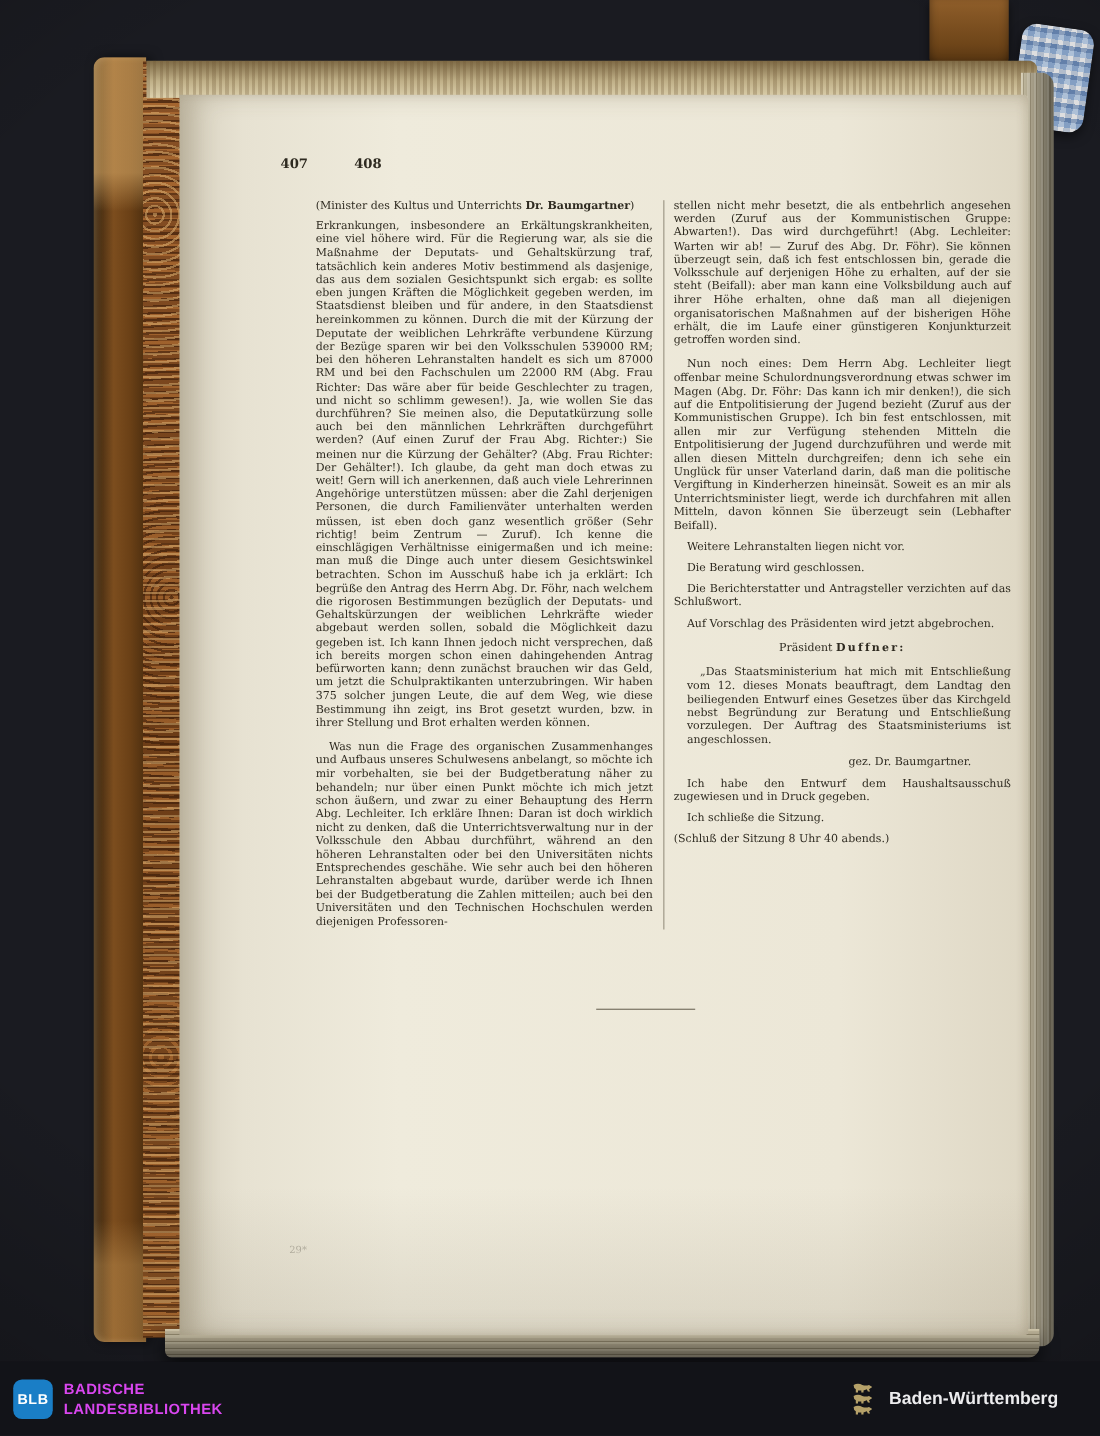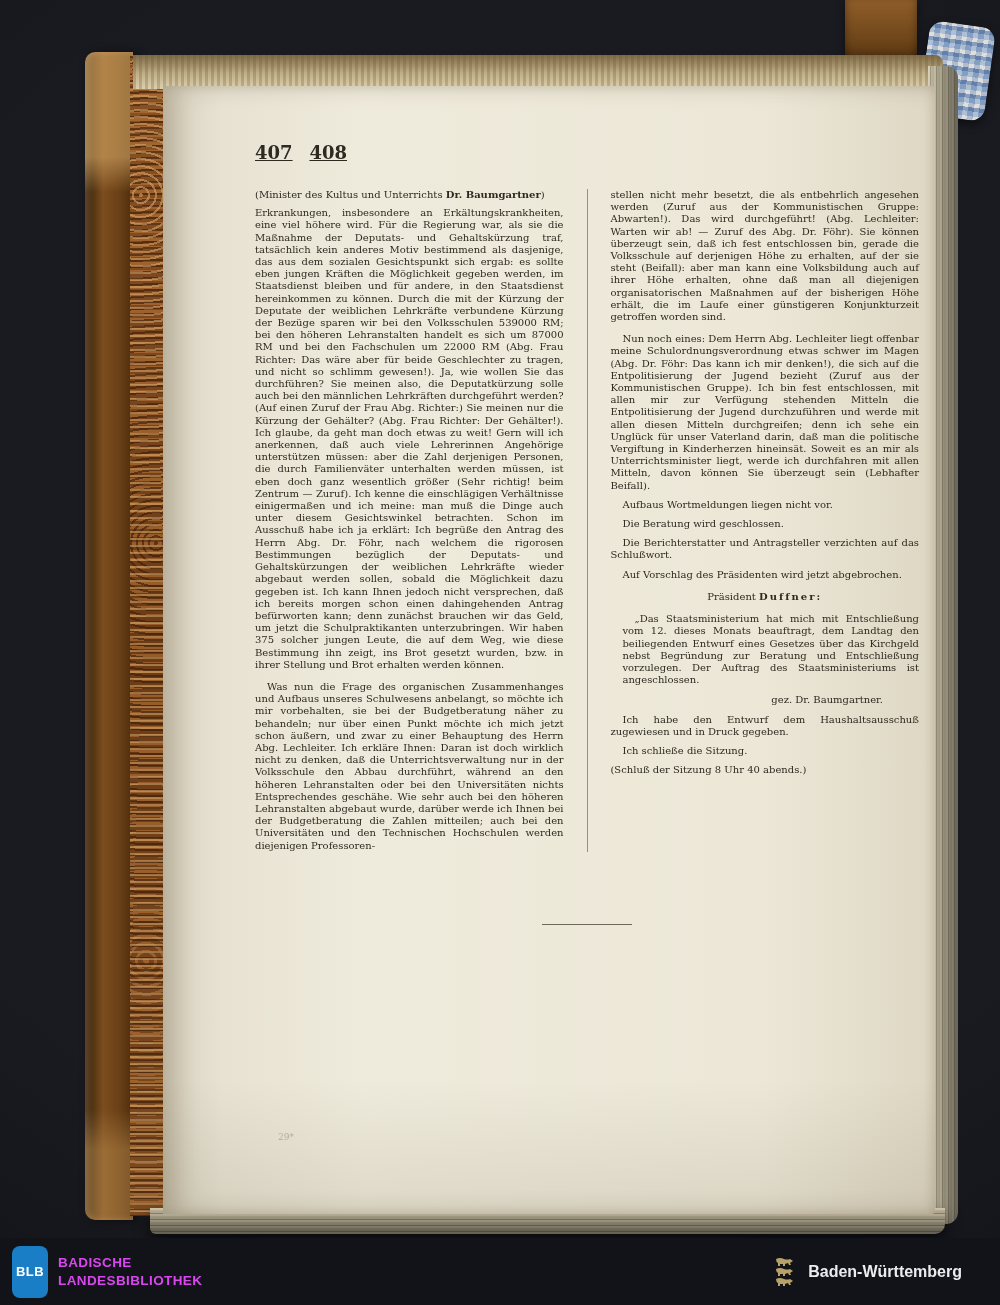--- a/index.html
+++ b/index.html
@@ -55,45 +55,45 @@
   
   .page{position:absolute;left:163px;top:86px;width:772px;height:1128px;z-index:2;
     border-radius:0 5px 4px 0;
     background:
       linear-gradient(180deg, rgba(0,0,0,0) 0 88%, rgba(90,78,52,.12) 100%),
       linear-gradient(90deg,#d7d1bf 0,#e7e2d2 58px,#efebdc 200px,#ece7d7 600px,#ded7c4 100%);
     box-shadow:inset 14px 0 22px rgba(96,78,46,.25), inset -4px 0 8px rgba(96,78,46,.15);
     color:#2e2a20;}
   .page-inner{position:relative;padding:56px 16px 0 92px;}
   .header-row{display:flex;align-items:baseline;font-size:11px;}
-  .pn{font-weight:bold;font-size:18px;width:46px;text-decoration:underline;}
+  .pn{font-weight:bold;font-size:12px;width:46px;}
   .pn.right{text-align:right;}
   .ht{flex:1;text-align:center;letter-spacing:.3px;}
-  .cols{display:flex;gap:23px;margin-top:26px;}
+  .cols{display:flex;gap:9px;margin-top:26px;margin-left:32px;}
   .col{width:332px;font-size:10px;line-height:12.2px;text-align:justify;
     -webkit-hyphens:auto;hyphens:auto;}
   .divider{width:1px;background:#97917f;align-self:stretch;}
   p{margin:0;}
   .speaker{margin-bottom:6px;}
   .indent{text-indent:12px;}
   .sp{margin-top:7px;}
   .mt{margin-top:10px;}
   .president{text-align:center;margin:10px 0;}
   .sperr{font-weight:bold;letter-spacing:2px;}
   b.spk{font-weight:bold;}
   .quote{margin-left:12px;}
   .sig{text-align:right;padding-right:36px;margin-top:8px;}
   .end-rule{width:90px;height:1px;background:#6e6858;margin:72px auto 0;}
-  .bleed-mark{position:absolute;left:100px;top:1046px;font-size:9px;opacity:.28;margin-left:15px;}
+  .bleed-mark{position:absolute;left:100px;top:1046px;font-size:9px;opacity:.28;}
   
   .footer{position:absolute;left:0;right:0;bottom:0;height:67px;z-index:3;
     background:#121318;display:flex;align-items:center;
     padding:0 38px 0 12px;box-sizing:border-box;
     font-family:"Liberation Sans", sans-serif;}
-  .blb-badge{width:36px;height:52px;border-radius:8px;background:#1a7ec6;color:#fff;
+  .blb-badge{width:36px;height:36px;border-radius:8px;background:#1a7ec6;color:#fff;
     display:flex;align-items:center;justify-content:center;
     font-weight:bold;font-size:13px;letter-spacing:.5px;}
   .blb-lines{margin-left:10px;color:#d946ef;font-weight:bold;font-size:13.5px;
     line-height:1.3;letter-spacing:.4px;}
   .footer-right{margin-left:auto;display:flex;align-items:center;gap:10px;justify-content:space-between;}
   .bw-name{color:#ececee;font-weight:bold;font-size:16px;}
 </style>
 </head>
 <body>
 
@@ -120,21 +120,21 @@
           <p class="speaker"><span>(Minister des Kultus und Unterrichts </span><b class="spk">Dr. Baumgartner</b><span>)</span></p>
           <p class="para">Erkrankungen, insbesondere an Erkältungskrankheiten, eine viel höhere wird. Für die Regierung war, als sie die Maßnahme der Deputats- und Gehaltskürzung traf, tatsächlich kein anderes Motiv bestimmend als dasjenige, das aus dem sozialen Gesichtspunkt sich ergab: es sollte eben jungen Kräften die Möglichkeit gegeben werden, im Staatsdienst bleiben und für andere, in den Staatsdienst hereinkommen zu können. Durch die mit der Kürzung der Deputate der weiblichen Lehrkräfte verbundene Kürzung der Bezüge sparen wir bei den Volksschulen 539000 RM; bei den höheren Lehranstalten handelt es sich um 87000 RM und bei den Fachschulen um 22000 RM (Abg. Frau Richter: Das wäre aber für beide Geschlechter zu tragen, und nicht so schlimm gewesen!). Ja, wie wollen Sie das durchführen? Sie meinen also, die Deputatkürzung solle auch bei den männlichen Lehrkräften durchgeführt werden? (Auf einen Zuruf der Frau Abg. Richter:) Sie meinen nur die Kürzung der Gehälter? (Abg. Frau Richter: Der Gehälter!). Ich glaube, da geht man doch etwas zu weit! Gern will ich anerkennen, daß auch viele Lehrerinnen Angehörige unterstützen müssen: aber die Zahl derjenigen Personen, die durch Familienväter unterhalten werden müssen, ist eben doch ganz wesentlich größer (Sehr richtig! beim Zentrum — Zuruf). Ich kenne die einschlägigen Verhältnisse einigermaßen und ich meine: man muß die Dinge auch unter diesem Gesichtswinkel betrachten. Schon im Ausschuß habe ich ja erklärt: Ich begrüße den Antrag des Herrn Abg. Dr. Föhr, nach welchem die rigorosen Bestimmungen bezüglich der Deputats- und Gehaltskürzungen der weiblichen Lehrkräfte wieder abgebaut werden sollen, sobald die Möglichkeit dazu gegeben ist. Ich kann Ihnen jedoch nicht versprechen, daß ich bereits morgen schon einen dahingehenden Antrag befürworten kann; denn zunächst brauchen wir das Geld, um jetzt die Schulpraktikanten unterzubringen. Wir haben 375 solcher jungen Leute, die auf dem Weg, wie diese Bestimmung ihn zeigt, ins Brot gesetzt wurden, bzw. in ihrer Stellung und Brot erhalten werden können.</p>
           <p class="para indent mt">Was nun die Frage des organischen Zusammenhanges und Aufbaus unseres Schulwesens anbelangt, so möchte ich mir vorbehalten, sie bei der Budgetberatung näher zu behandeln; nur über einen Punkt möchte ich mich jetzt schon äußern, und zwar zu einer Behauptung des Herrn Abg. Lechleiter. Ich erkläre Ihnen: Daran ist doch wirklich nicht zu denken, daß die Unterrichtsverwaltung nur in der Volksschule den Abbau durchführt, während an den höheren Lehranstalten oder bei den Universitäten nichts Entsprechendes geschähe. Wie sehr auch bei den höheren Lehranstalten abgebaut wurde, darüber werde ich Ihnen bei der Budgetberatung die Zahlen mitteilen; auch bei den Universitäten und den Technischen Hochschulen werden diejenigen Professoren-</p>
         </div>
 
         <div class="divider"></div>
 
         <div class="col">
           <p class="para">stellen nicht mehr besetzt, die als entbehrlich angesehen werden (Zuruf aus der Kommunistischen Gruppe: Abwarten!). Das wird durchgeführt! (Abg. Lechleiter: Warten wir ab! — Zuruf des Abg. Dr. Föhr). Sie können überzeugt sein, daß ich fest entschlossen bin, gerade die Volksschule auf derjenigen Höhe zu erhalten, auf der sie steht (Beifall): aber man kann eine Volksbildung auch auf ihrer Höhe erhalten, ohne daß man all diejenigen organisatorischen Maßnahmen auf der bisherigen Höhe erhält, die im Laufe einer günstigeren Konjunkturzeit getroffen worden sind.</p>
           <p class="para indent mt">Nun noch eines: Dem Herrn Abg. Lechleiter liegt offenbar meine Schulordnungsverordnung etwas schwer im Magen (Abg. Dr. Föhr: Das kann ich mir denken!), die sich auf die Entpolitisierung der Jugend bezieht (Zuruf aus der Kommunistischen Gruppe). Ich bin fest entschlossen, mit allen mir zur Verfügung stehenden Mitteln die Entpolitisierung der Jugend durchzuführen und werde mit allen diesen Mitteln durchgreifen; denn ich sehe ein Unglück für unser Vaterland darin, daß man die politische Vergiftung in Kinderherzen hineinsät. Soweit es an mir als Unterrichtsminister liegt, werde ich durchfahren mit allen Mitteln, davon können Sie überzeugt sein (Lebhafter Beifall).</p>
-          <p class="para indent sp">Aufbaus Wortmeldungen liegen nicht vor.</p>
+          <p class="para indent sp">Weitere Lehranstalten liegen nicht vor.</p>
           <p class="para indent sp">Die Beratung wird geschlossen.</p>
           <p class="para indent sp">Die Berichterstatter und Antragsteller verzichten auf das Schlußwort.</p>
           <p class="para indent sp">Auf Vorschlag des Präsidenten wird jetzt abgebrochen.</p>
           <p class="president"><span>Präsident </span><span class="sperr">Duffner:</span></p>
           <div class="quote">
             <p class="para indent sp">„Das Staatsministerium hat mich mit Entschließung vom 12. dieses Monats beauftragt, dem Landtag den beiliegenden Entwurf eines Gesetzes über das Kirchgeld nebst Begründung zur Beratung und Entschließung vorzulegen. Der Auftrag des Staatsministeriums ist angeschlossen.</p>
           </div>
           <p class="sig">gez. Dr. Baumgartner.</p>
           <p class="para indent sp">Ich habe den Entwurf dem Haushaltsausschuß zugewiesen und in Druck gegeben.</p>
           <p class="para indent sp">Ich schließe die Sitzung.</p>

